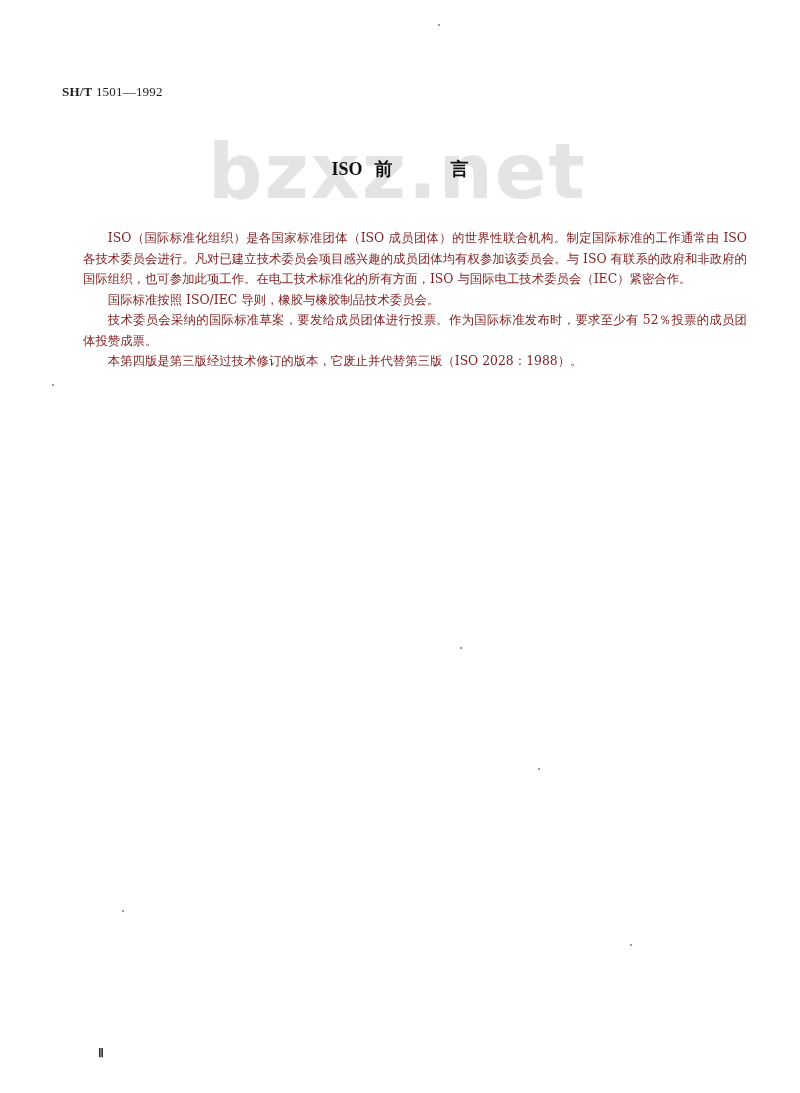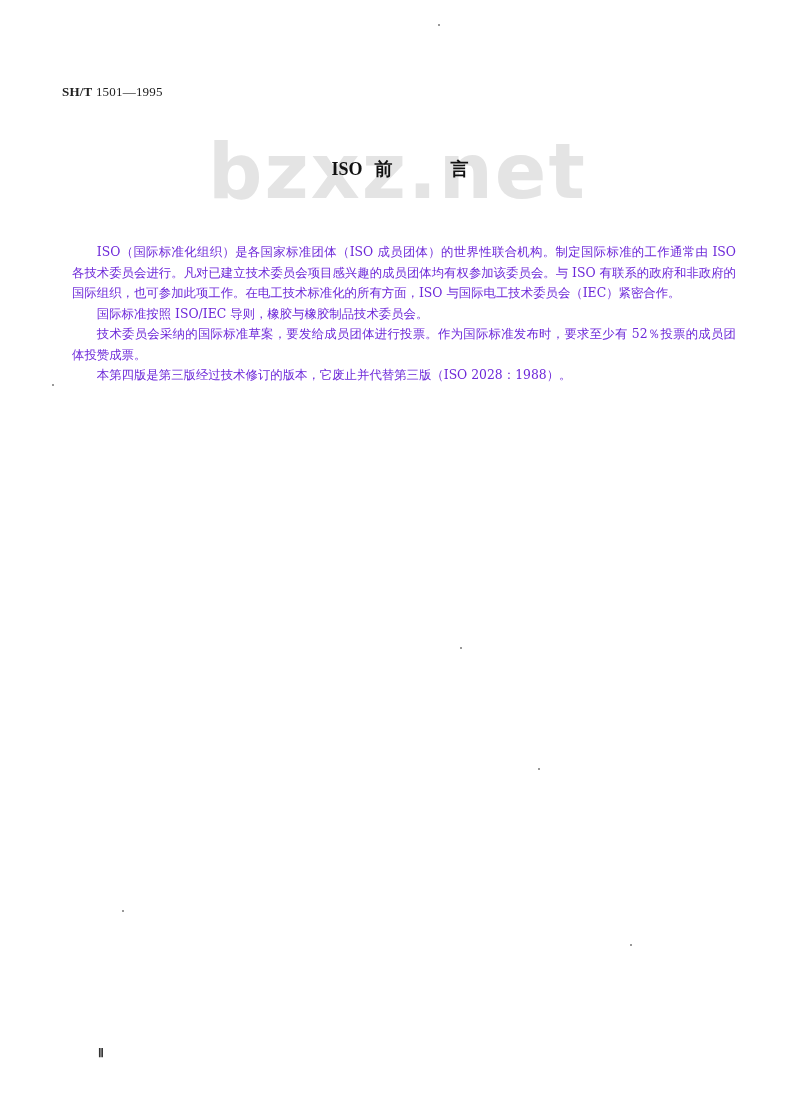--- a/index.html
+++ b/index.html
@@ -18,36 +18,36 @@
       font-size: 76px; line-height: 80px; color: #e4e4e4; letter-spacing: 2px;
       z-index: 0; user-select: none;
     }
     .title {
       position: absolute; left: 0; width: 800px; top: 157px; text-align: center; z-index: 1;
       font-size: 18px; font-weight: bold; color: #111;
     }
     .title .iso { font-family: "Liberation Serif", serif; margin-right: 12px; }
     .title .gap { display: inline-block; width: 58px; }
     .body-text {
-      position: absolute; left: 72px; top: 228px; width: 664px; z-index: 1;
-      font-size: 12.4px; line-height: 20.5px; color: #6d28d9; text-align: justify; margin-top: 14px;
+      position: absolute; left: 83px; top: 228px; width: 664px; z-index: 1;
+      font-size: 12.4px; line-height: 20.5px; color: #7f1d1d; text-align: justify;
     }
     .body-text p { margin: 0; text-indent: 2em; }
     .page-number {
       position: absolute; left: 98px; top: 1046px; font-size: 12px; color: #333;
       font-family: "Liberation Serif", serif; font-weight: bold;
     }
     .speck { position: absolute; width: 2px; height: 2px; background: #999; }
   </style>
 </head>
 <body>
 
 <div class="header-code">
   <b>SH/T</b>
-  <span>1501—1995</span>
+  <span>1501—1992</span>
 </div>
 
 <div class="watermark">bzxz.net</div>
 
 <div class="title">
   <span class="iso">ISO</span><span>前</span><span class="gap"></span><span>言</span>
 </div>
 
 <div class="body-text">
   <p>ISO（国际标准化组织）是各国家标准团体（ISO 成员团体）的世界性联合机构。制定国际标准的工作通常由 ISO 各技术委员会进行。凡对已建立技术委员会项目感兴趣的成员团体均有权参加该委员会。与 ISO 有联系的政府和非政府的国际组织，也可参加此项工作。在电工技术标准化的所有方面，ISO 与国际电工技术委员会（IEC）紧密合作。</p>

